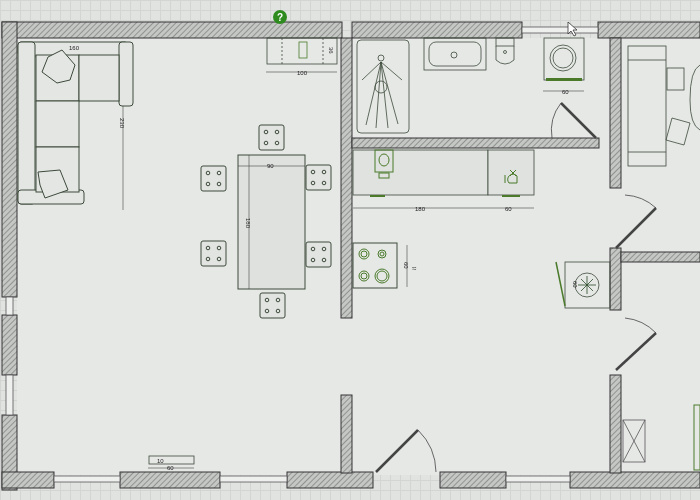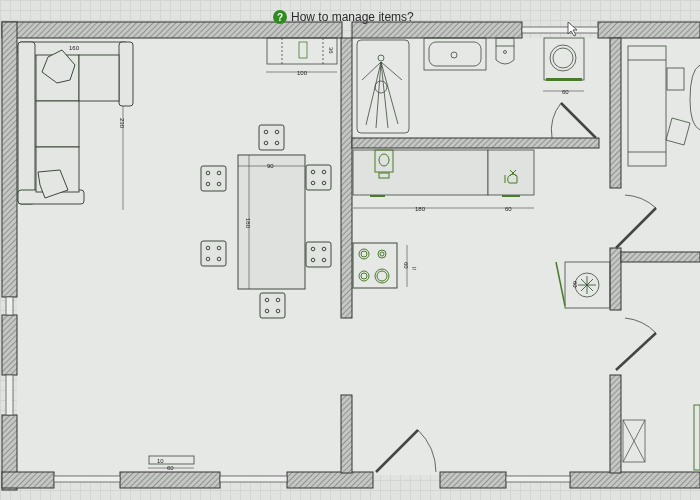--- a/index.html
+++ b/index.html
@@ -262,15 +262,14 @@
   <text class="lbl" x="167" y="470">60</text>
   <text class="lbl" x="157" y="463">10</text>
 
   <g>
     <polygon points="568,22 568,34 571,31 574,36 576,35 573,30 577,30" fill="#fff" stroke="#333" stroke-width="0.8"></polygon>
   </g>
 </svg>
 
 <div class="help">
   <span class="q">?</span>
-  <span class="t">How to manage items?</span>
 </div>
 </div>
 
 </body></html>

